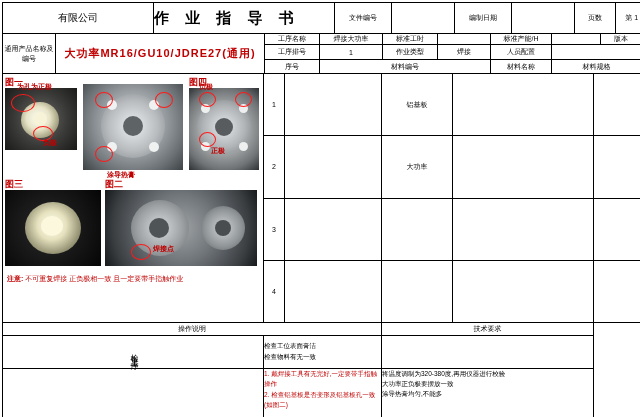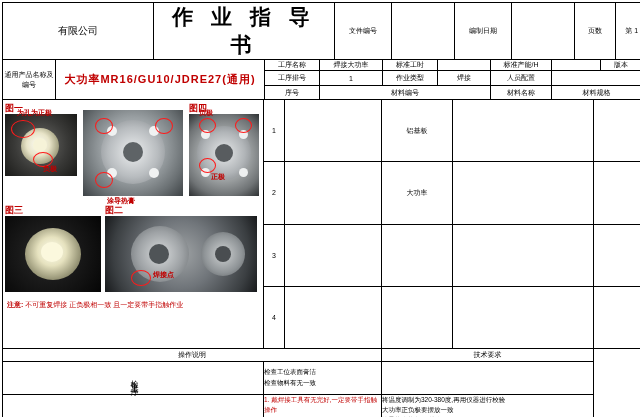--- a/index.html
+++ b/index.html
@@ -10,21 +10,21 @@
     font-size:7px;
     color:#000;
     overflow:hidden;
   }
   .sheet{position:relative;width:640px;height:417px;box-sizing:border-box;padding:2px;}
   table{border-collapse:collapse;}
   .outer{width:636px;table-layout:fixed;}
   .outer td,.outer th{border:1px solid #000;padding:0;vertical-align:middle;}
   .l{text-align:left;}
   .bold{font-weight:bold;}
-  .title-main{font-size:21px;font-weight:bold;letter-spacing:6px;text-align:center;}
+  .title-main{font-size:15px;font-weight:bold;letter-spacing:6px;}
   .company{font-size:10px;text-align:center;}
   .hdr-cell{font-size:7px;text-align:center;padding:1px 2px;}
 
   
   .hdr-row td{height:13px;}
 
   
   .prodname{font-size:11px;font-weight:bold;color:#c00000;text-align:center;letter-spacing:1px;}
 
   

